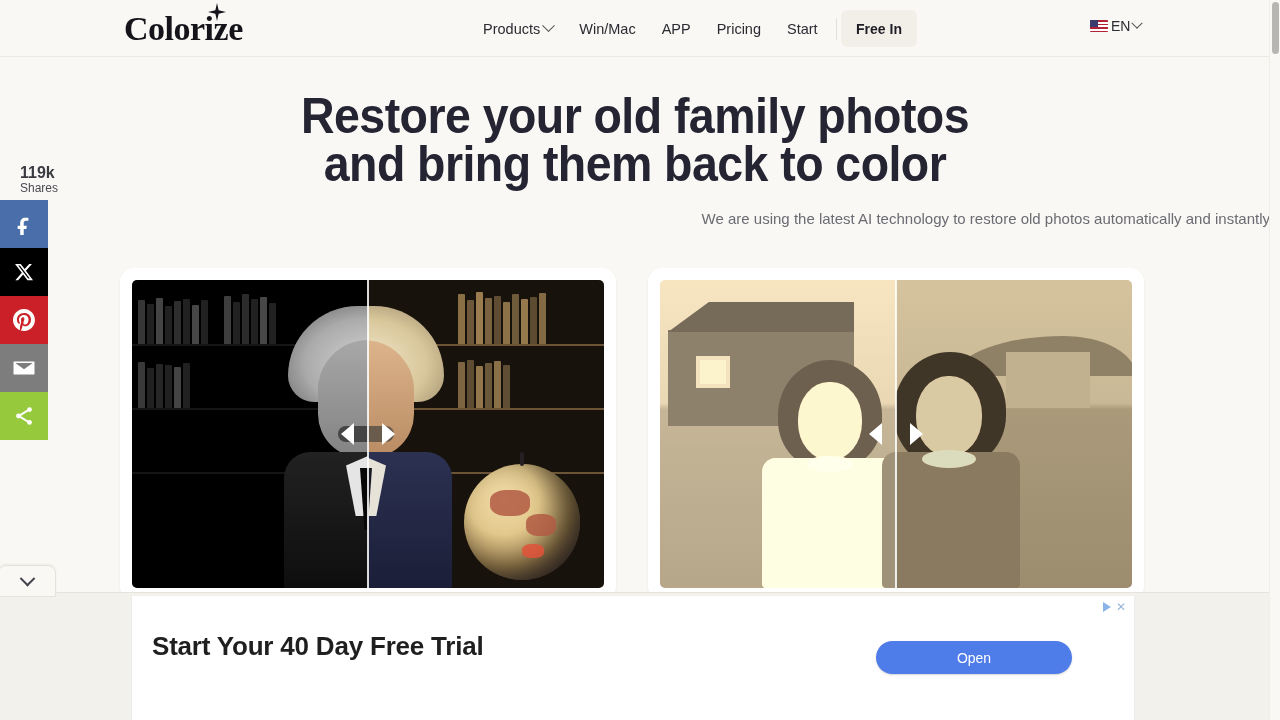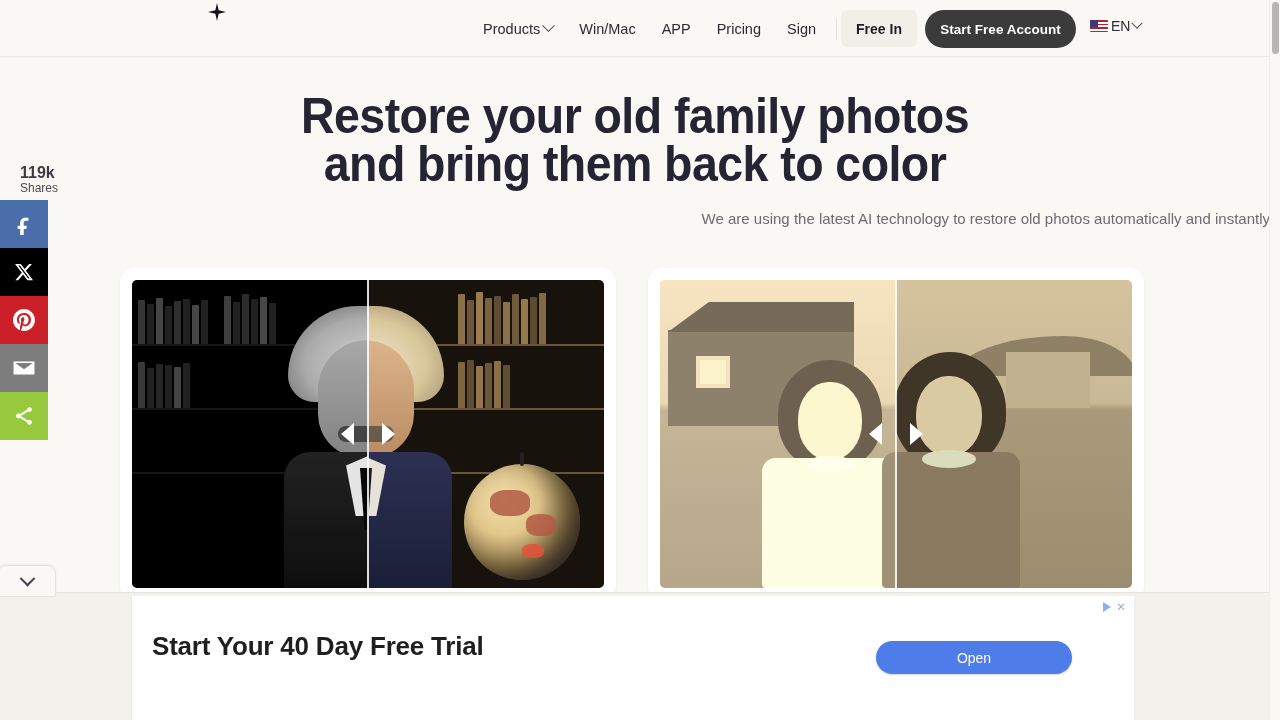--- a/index.html
+++ b/index.html
@@ -400,48 +400,48 @@
   }
 </style>
 </head>
 <body>
 
 <div id="page">
 
   <div class="header">
 
     <div class="logo">
+      <span>Colorize</span>
       <svg class="sparkle" viewBox="0 0 24 24" fill="currentColor">
         <path d="M12 0 L14.2 9.8 L24 12 L14.2 14.2 L12 24 L9.8 14.2 L0 12 L9.8 9.8 Z"></path>
       </svg>
     </div>
 
     <nav class="nav">
       <div class="nav-item">
         <span>Products</span>
         <i class="chev"></i>
       </div>
       <div class="nav-item">
         <span>Win/Mac</span>
       </div>
       <div class="nav-item">
         <span>APP</span>
       </div>
       <div class="nav-item">
         <span>Pricing</span>
       </div>
       <div class="nav-item">
-        <span>Sign</span>
+        <span>Start</span>
       </div>
     </nav>
 
     <div class="nav-divider"></div>
 
     <button class="signin">Free In</button>
-    <button class="start-free">Start Free Account</button>
 
     <div class="lang">
       <span class="flag"></span>
       <span>EN</span>
       <i class="chev-sm"></i>
     </div>
   </div>
 
   <h1 class="hero-title">
     <span>Restore your old family photos</span><br>

